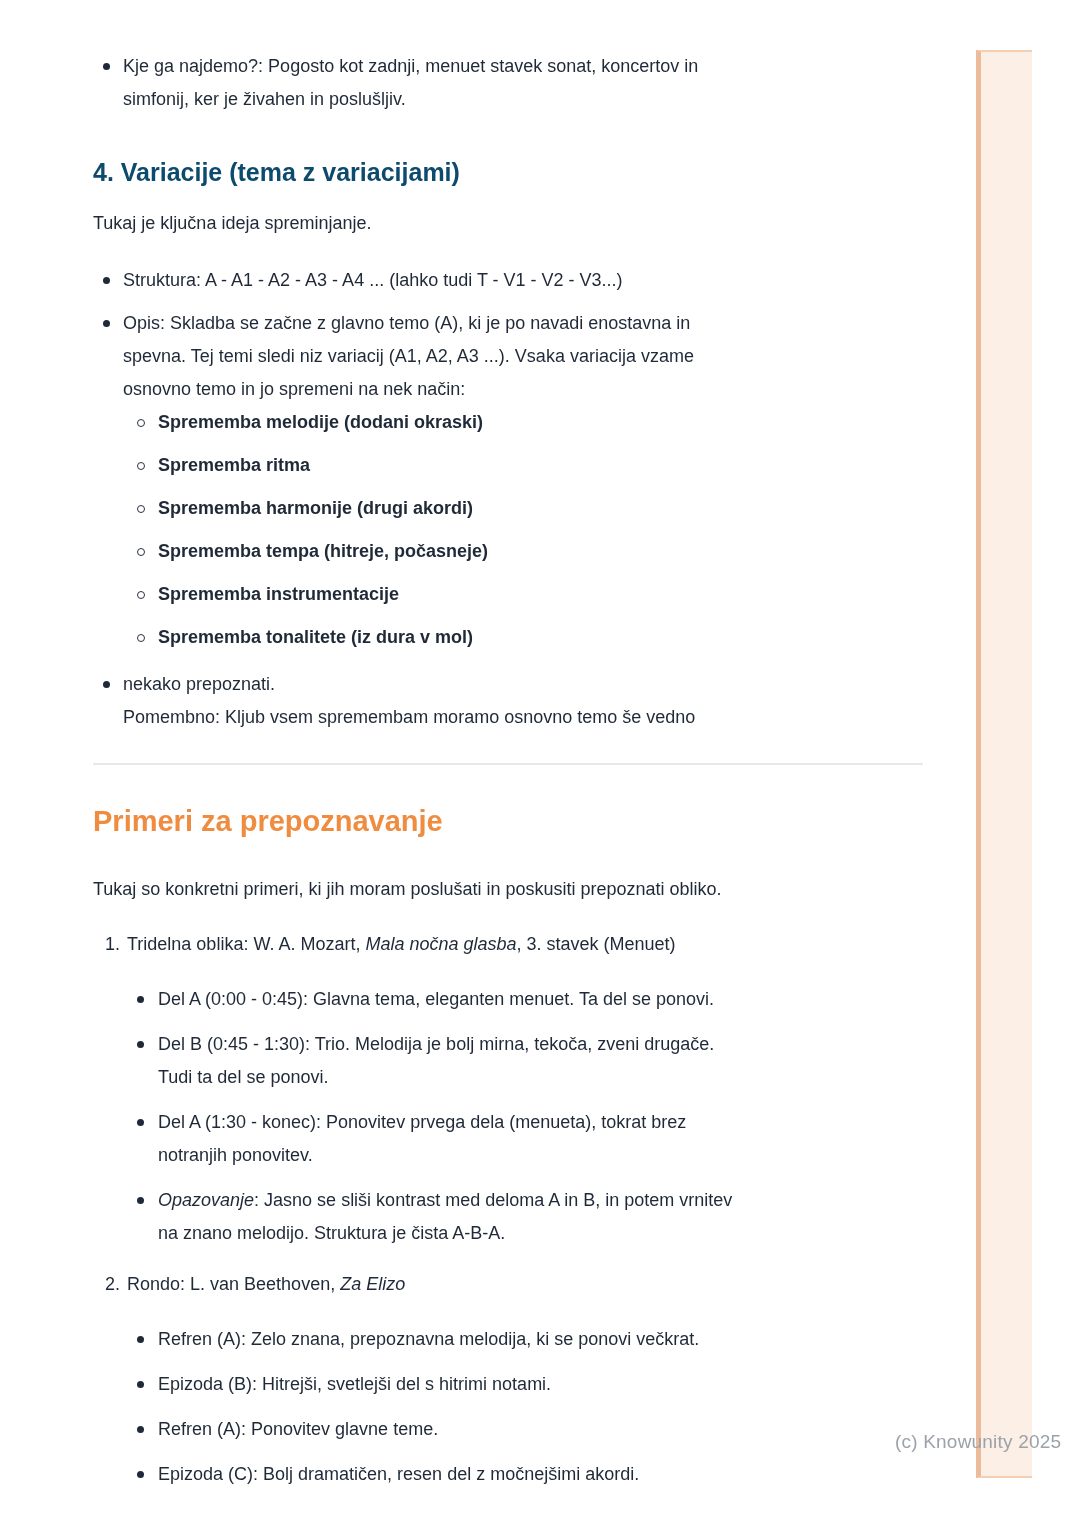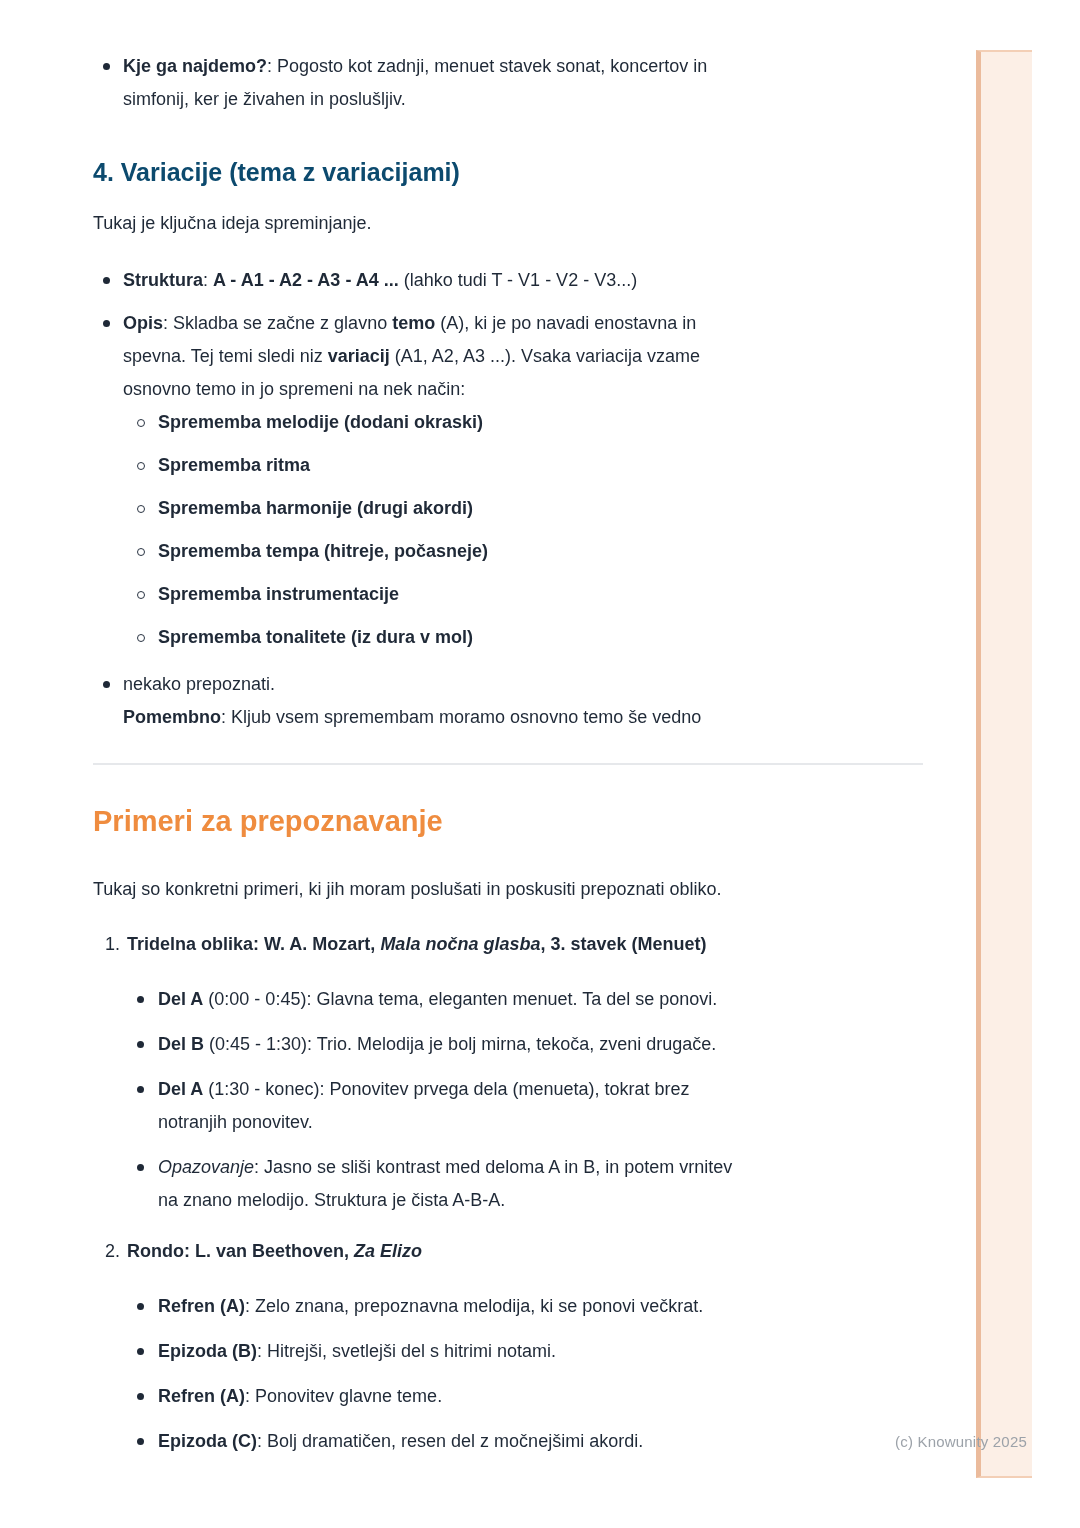--- a/index.html
+++ b/index.html
@@ -8,25 +8,25 @@
     font-family:"Liberation Sans","DejaVu Sans",sans-serif;
     color:#1F2937;font-size:18px;line-height:33px;
   }
   .stripe{
     position:absolute;left:976px;top:50px;width:51px;height:1424px;
     background:#FCEFE6;border-left:5px solid #EBBB9C;
     border-top:2px solid #F3CFB6;border-bottom:2px solid #F3CFB6;z-index:1;
   }
   .watermark{
     position:absolute;left:895px;top:1434px;z-index:2;
-    font-size:15px;line-height:16px;color:#9CA2A9;letter-spacing:.2px;
+    font-size:19px;line-height:16px;color:#9CA2A9;letter-spacing:.2px;
   }
   .content{position:absolute;left:93px;top:0;width:830px;z-index:0;}
   .line{white-space:nowrap;}
-  strong{font-weight:700;}
+  strong{font-weight:400;}
   .it{font-style:italic;}
   ul,ol{list-style:none;margin:0;padding:0;}
   li{position:relative;}
   
   .toplist>li{padding-left:30px;margin-bottom:10px;}
   .toplist>li>.dot{position:absolute;left:10px;top:13px;}
   .dot{display:block;width:7px;height:7px;border-radius:50%;background:#1F2937;}
   .circle{display:block;width:6px;height:6px;border-radius:50%;border:1.6px solid #2A3443;background:transparent;}
   .intro-list{margin-top:50px;}
   .vari-list{margin-top:24px;}
@@ -134,20 +134,21 @@
         <div class="line"><strong>Tridelna oblika: W. A. Mozart, </strong><strong class="it">Mala nočna glasba</strong><strong>, 3. stavek (Menuet)</strong></div>
 
         <ul class="exsub">
           <li>
             <span class="dot"></span>
             <div class="line"><strong>Del A</strong><span> (0:00 - 0:45): Glavna tema, eleganten menuet. Ta del se ponovi.</span></div>
           </li>
           <li>
             <span class="dot"></span>
             <div class="line"><strong>Del B</strong><span> (0:45 - 1:30): Trio. Melodija je bolj mirna, tekoča, zveni drugače.</span></div>
+            <div class="line"><span>Tudi ta del se ponovi.</span></div>
           </li>
           <li>
             <span class="dot"></span>
             <div class="line"><strong>Del A</strong><span> (1:30 - konec): Ponovitev prvega dela (menueta), tokrat brez</span></div>
             <div class="line"><span>notranjih ponovitev.</span></div>
           </li>
           <li>
             <span class="dot"></span>
             <div class="line"><span class="it">Opazovanje</span><span>: Jasno se sliši kontrast med deloma A in B, in potem vrnitev</span></div>
             <div class="line"><span>na znano melodijo. Struktura je čista A-B-A.</span></div>

